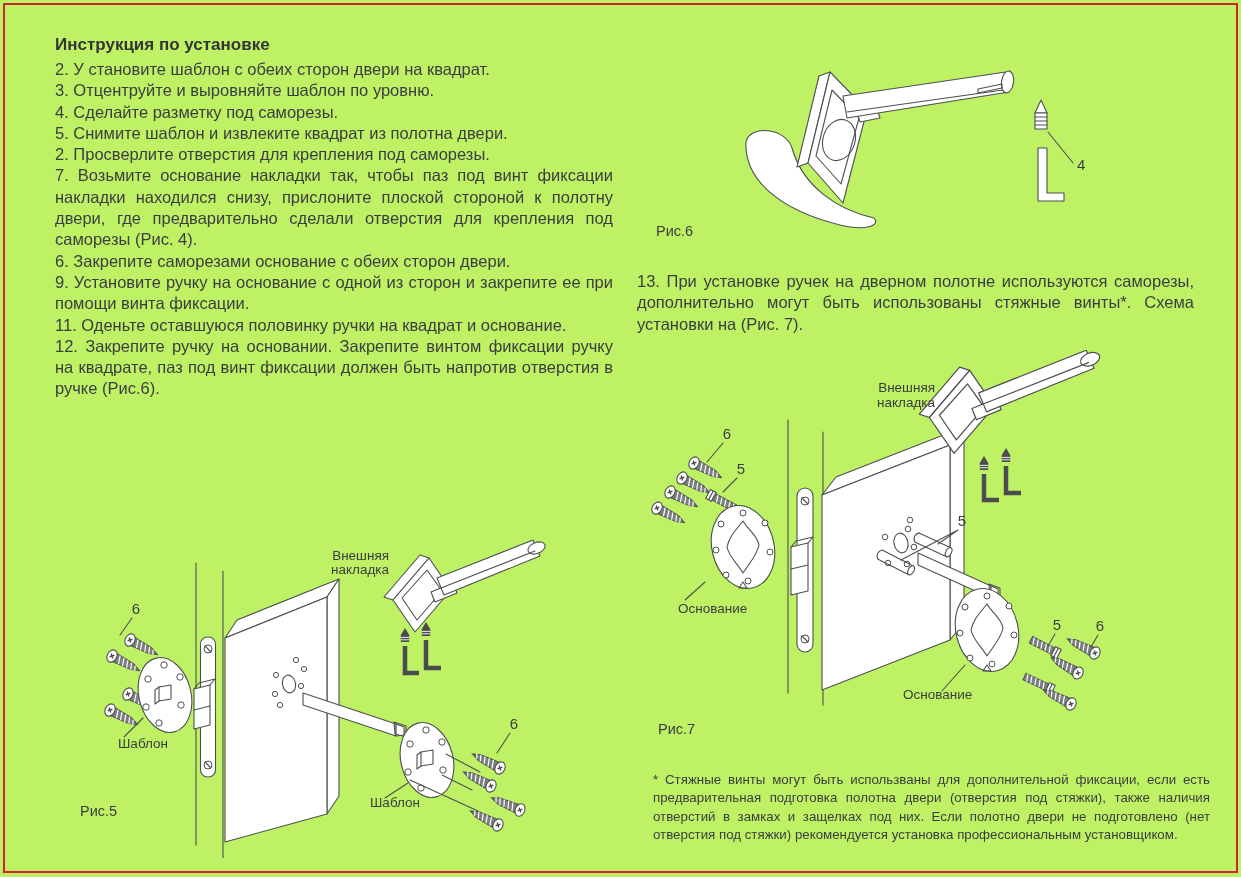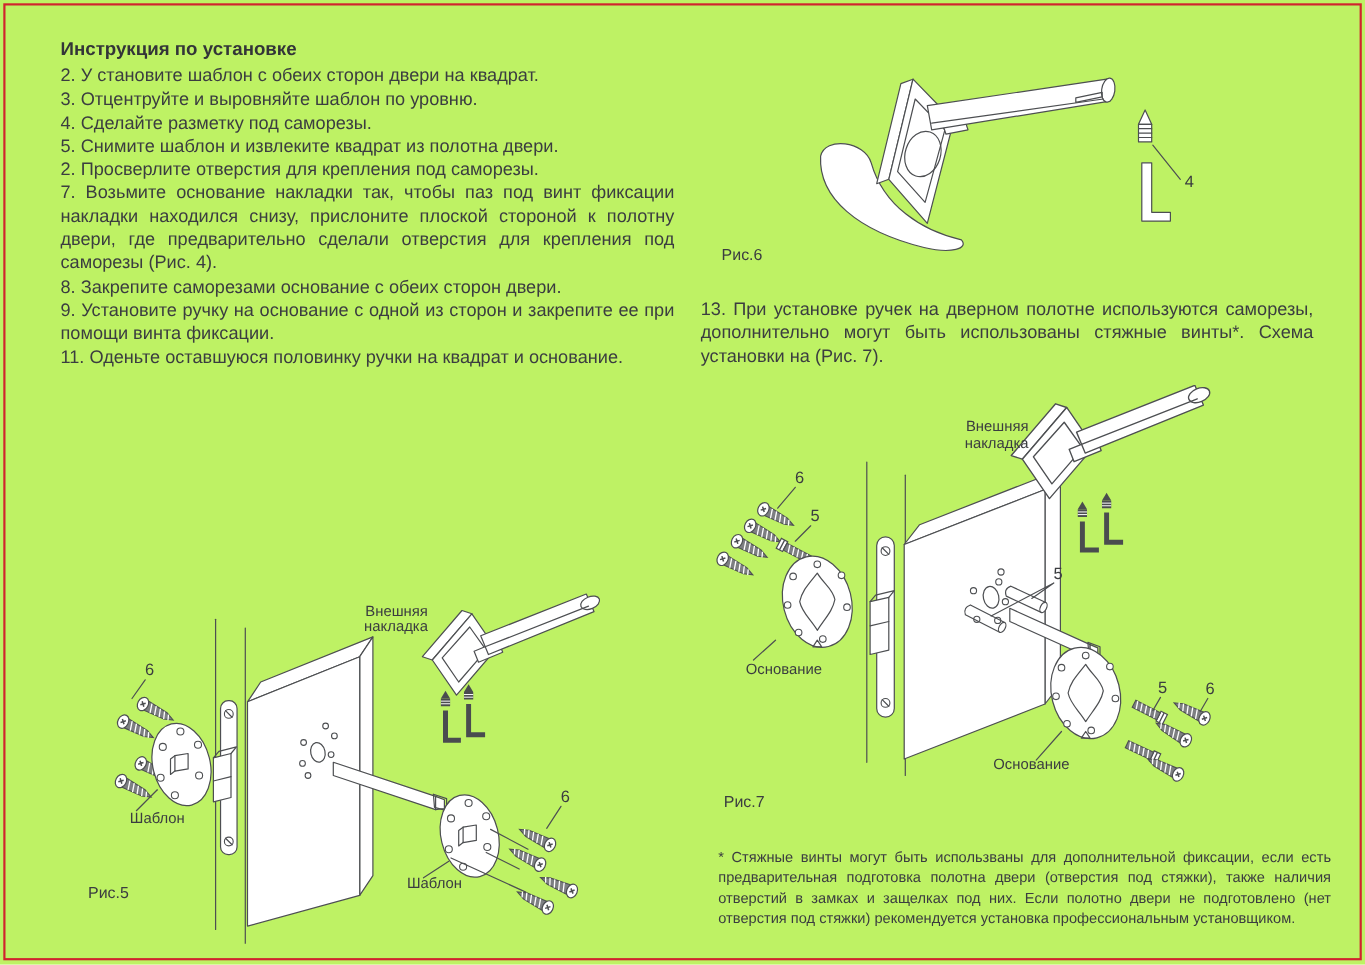--- a/index.html
+++ b/index.html
@@ -84,23 +84,24 @@
   </svg>
 
   <div class="col-left">
     <h1>Инструкция по установке</h1>
     <p class="step">2. У становите шаблон с обеих сторон двери на квадрат.</p>
     <p class="step">3. Отцентруйте и выровняйте шаблон по уровню.</p>
     <p class="step">4. Сделайте разметку под саморезы.</p>
     <p class="step">5. Снимите шаблон и извлеките квадрат из полотна двери.</p>
     <p class="step">2. Просверлите отверстия для крепления под саморезы.</p>
     <p class="step">7. Возьмите основание накладки так, чтобы паз под винт фиксации накладки находился снизу, прислоните плоской стороной к полотну двери, где предварительно сделали отверстия для крепления под саморезы (Рис. 4).</p>
-    <p class="step">8. Закрепите саморезами основание с обеих сторон двери.</p>
+    <p class="step">6. Закрепите саморезами основание с обеих сторон двери.</p>
     <p class="step">9. Установите ручку на основание с одной из сторон и закрепите ее при помощи винта фиксации.</p>
     <p class="step">11. Оденьте оставшуюся половинку ручки на квадрат и основание.</p>
+    <p class="step">12. Закрепите ручку на основании. Закрепите винтом фиксации ручку на квадрате, паз под винт фиксации должен быть напротив отверстия в ручке (Рис.6).</p>
   </div>
 
   <p class="step13">13. При установке ручек на дверном полотне используются саморезы, дополнительно могут быть использованы стяжные винты*. Схема установки на (Рис. 7).</p>
   <p class="footnote">* Стяжные винты могут быть использваны для дополнительной фиксации, если есть предварительная подготовка полотна двери (отверстия под стяжки), также наличия отверстий в замках и защелках под них. Если полотно двери не подготовлено (нет отверстия под стяжки) рекомендуется установка профессиональным установщиком.</p>
 
   <svg class="fig" style="left:640px;top:12px" width="560" height="232" viewBox="0 0 560 232">
     <g>
       <path d="M106,130 C104,168 140,198 200,213 C225,219 241,214 234,206 C198,198 163,175 152,136 C146,116 110,112 106,130 Z" class="wh"></path>
     </g>
     <g>

